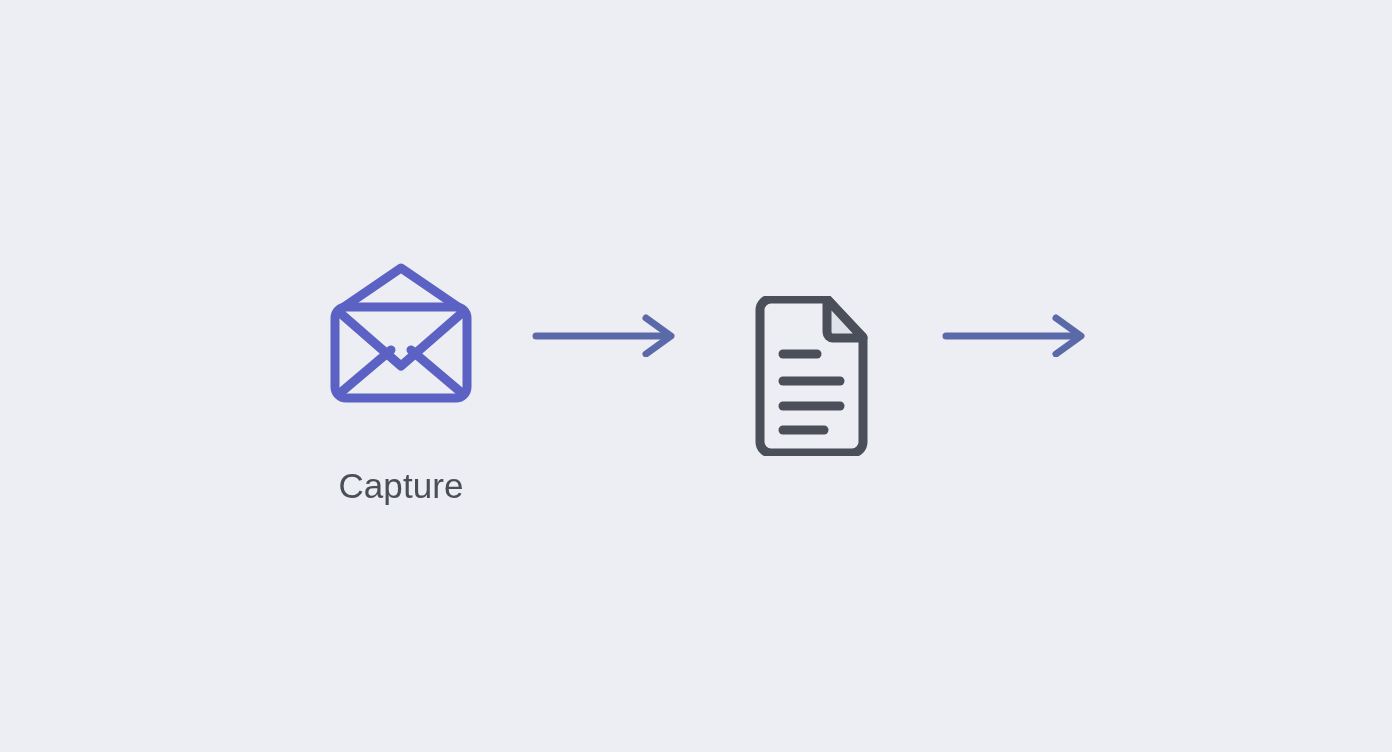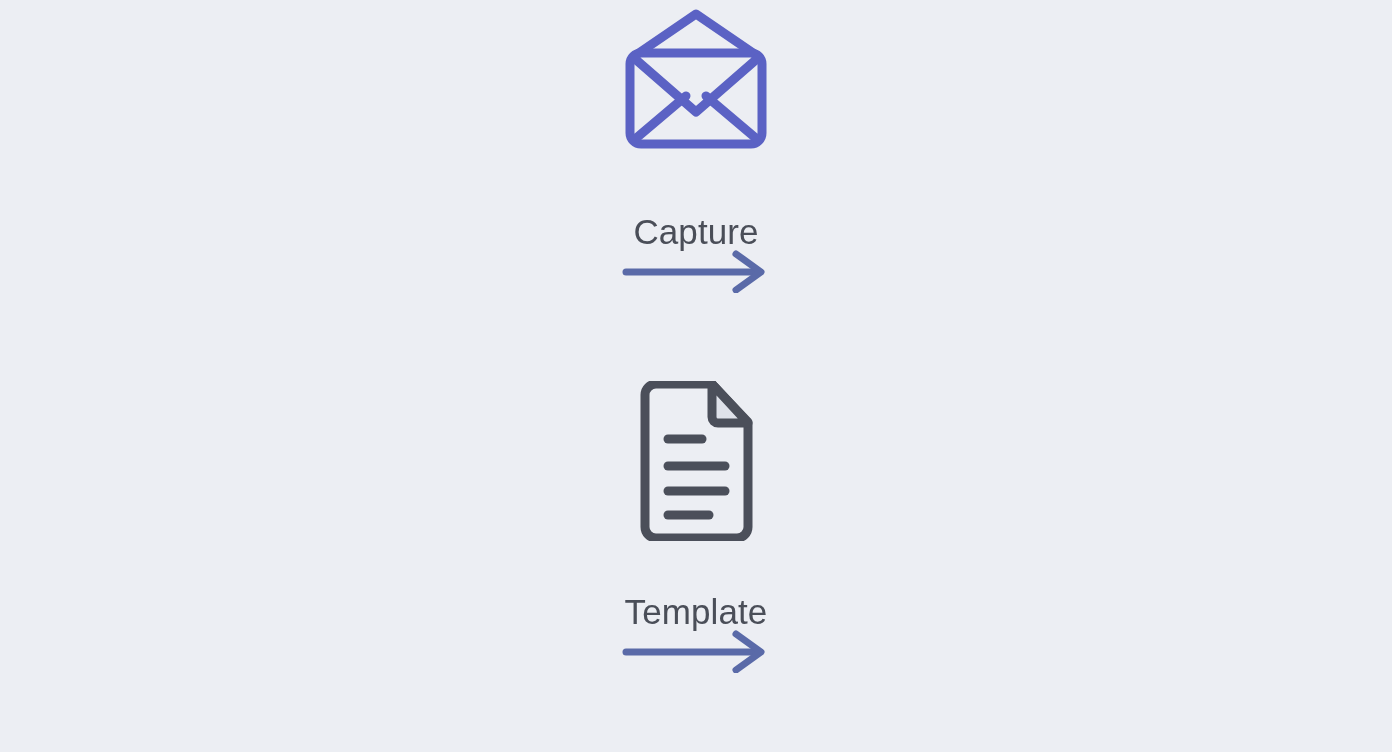--- a/index.html
+++ b/index.html
@@ -13,21 +13,21 @@
     font-family: "Liberation Sans", sans-serif;
     overflow: hidden;
   }
   .flow {
     position: absolute;
     left: 0;
     top: 0;
     width: 1392px;
     height: 752px;
     display: flex;
-    flex-direction: column;
+    flex-direction: row;
     align-items: center;
     justify-content: center;
   }
   .step {
     display: flex;
     flex-direction: column;
     align-items: center;
     justify-content: flex-start;
   }
   .step-icon {
@@ -100,21 +100,20 @@
         <path d="M 83 3 L 83 36 A 6 6 0 0 0 89 42 L 119 42 Z" fill="#dfe2ea" stroke="#4b4f5a" stroke-width="9" stroke-linejoin="round" stroke-linecap="round"></path>
 
         <g stroke="#4b4f5a" stroke-width="9" stroke-linecap="round">
           <line x1="39" y1="58" x2="73" y2="58"></line>
           <line x1="39" y1="85" x2="96" y2="85"></line>
           <line x1="39" y1="110" x2="96" y2="110"></line>
           <line x1="39" y1="134" x2="80" y2="134"></line>
         </g>
       </svg>
     </div>
-    <div class="step-label">Template</div>
   </div>
 
   <div class="connector">
     <svg width="150" height="44" viewBox="0 0 150 44">
       <g fill="none" stroke="#5a6aa8" stroke-width="7" stroke-linecap="round" stroke-linejoin="round">
         <line x1="5" y1="23" x2="135" y2="23"></line>
         <polyline points="115,5 140,23 115,41"></polyline>
       </g>
     </svg>
   </div>

